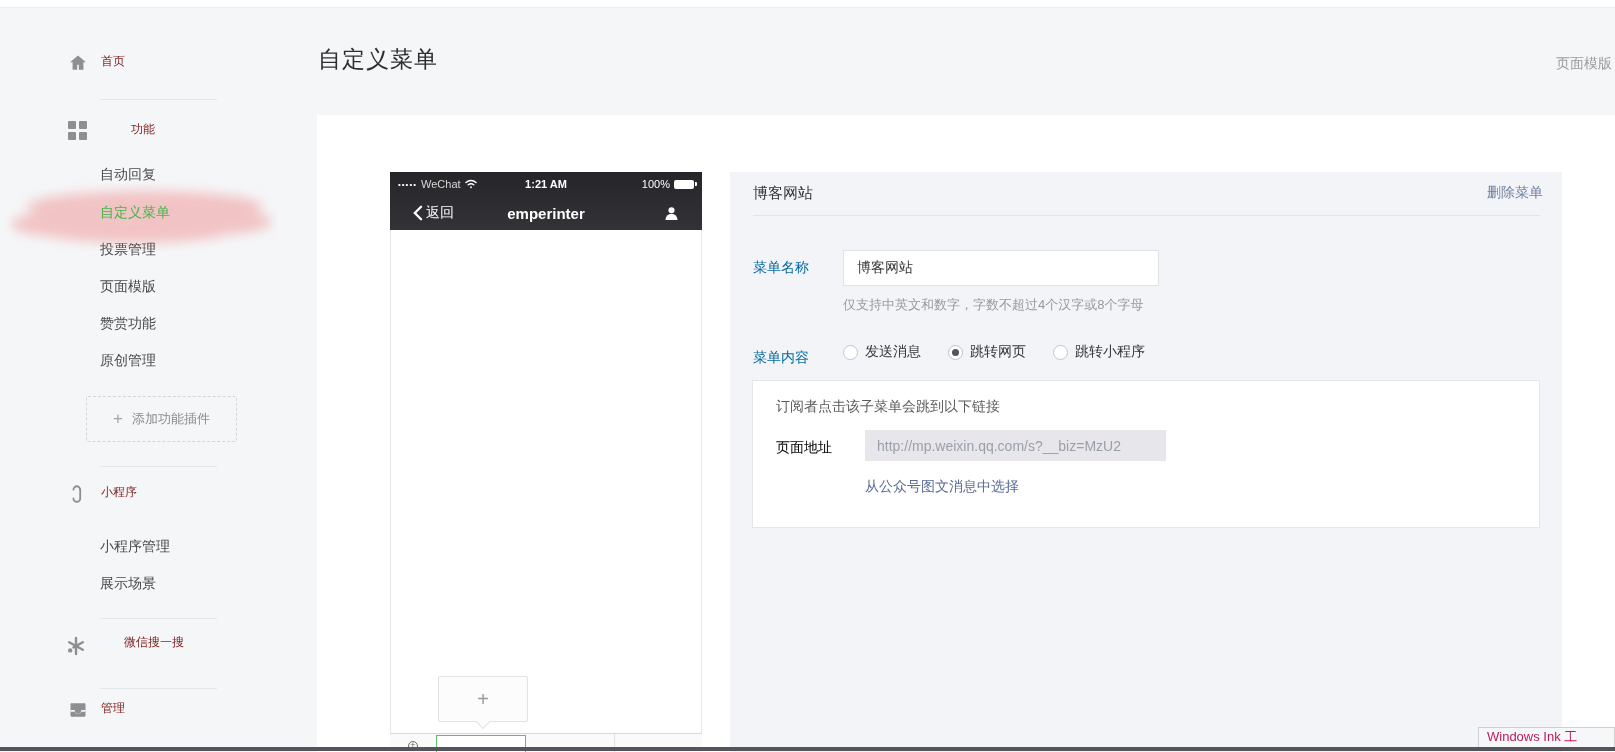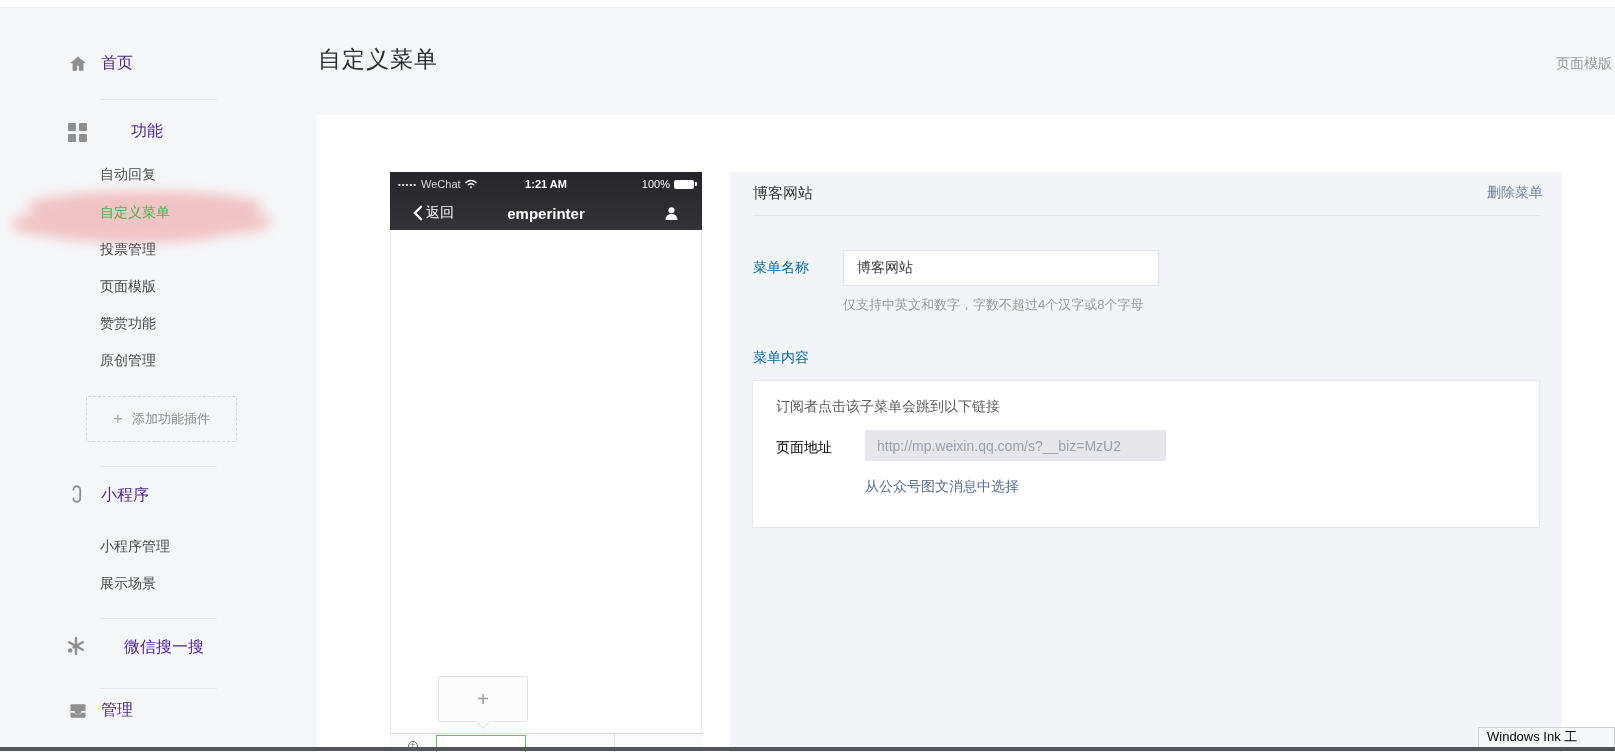--- a/index.html
+++ b/index.html
@@ -3,21 +3,21 @@
 <meta charset="utf-8">
 <style>
   * { margin:0; padding:0; box-sizing:border-box; }
   html,body { width:1615px; height:752px; overflow:hidden; }
   body { font-family:"Liberation Sans","DejaVu Sans",sans-serif; background:#fff; }
   .stage { position:relative; width:1615px; height:752px; background:#f5f6f8; overflow:hidden; }
   .abs { position:absolute; }
   .topstrip { left:0; top:0; width:100%; height:8px; background:#ffffff; border-bottom:1px solid #eceef1; }
 
   
-  .side-group { display:flex; align-items:flex-end; gap:13px; color:#4c1d95; font-size:16px; cursor:pointer; }
+  .side-group { display:flex; align-items:flex-start; gap:13px; color:#7f1d1d; font-size:12px; cursor:pointer; }
   .side-sub { font-size:14px; color:#4a4a4a; cursor:pointer; }
   .side-sub.active { color:#44b549; }
   .side-div { height:1px; background:#e5e6e8; width:117px; left:100px; }
   .icon-gray { color:#8f8f8f; }
   .grid-icon { display:grid; grid-template-columns:8px 8px; grid-template-rows:8px 8px; gap:3px; }
   .grid-icon span { background:#8f8f8f; border-radius:1px; }
   .dashed-btn { left:86px; top:396px; width:151px; height:46px; border:1px dashed #d5d5d5; border-radius:2px;
     display:flex; align-items:center; justify-content:center; gap:9px; color:#8c8c8c; font-size:13px; cursor:pointer; background:transparent;}
   .dashed-btn .plus { font-size:17px; color:#a5a5a5; }
   .scribble { left:5px; top:180px; pointer-events:none; }
@@ -71,21 +71,21 @@
   .radio.sel .rdot:after { content:""; position:absolute; left:3px; top:3px; width:7px; height:7px; border-radius:50%; background:#555; }
   .jump-box { position:absolute; left:22px; top:208px; width:788px; height:148px; background:#fff; border:1px solid #e4e6ea; }
   .jb-hint { position:absolute; left:23px; top:17px; font-size:14px; color:#5c5c5c; }
   .jb-label { position:absolute; left:23px; top:58px; font-size:14px; color:#000000; }
   .url-input { position:absolute; left:112px; top:49px; width:301px; height:31px; background:#e7e7eb; border:none;
     font-size:14px; color:#9aa0ab; padding:0 12px; outline:none; white-space:nowrap; overflow:hidden; text-overflow:clip; }
   .jb-pick { position:absolute; left:112px; top:97px; font-size:14px; color:#576b95; cursor:pointer; }
 
   
   .ink-tip { left:1478px; top:727px; width:137px; height:21px; background:#f6f7f9; border:1px solid #d0d0d0;
-    font-size:13px; color:#000000; padding:0 0 0 8px; white-space:nowrap; overflow:hidden; }
+    font-size:13px; color:#be185d; padding:0 0 0 8px; white-space:nowrap; overflow:hidden; }
   .taskbar-line { left:0; top:747px; width:100%; height:4px; background:#54555a; }
   svg { display:block; }
 </style>
 </head>
 <body>
 
 <div class="stage">
 
   <div class="abs topstrip"></div>
 
@@ -239,20 +239,34 @@
     <div class="abs panel">
       <div class="panel-head">博客网站</div>
       <div class="panel-del">删除菜单</div>
       <div class="panel-div"></div>
 
       <div class="abs fld-label" style="left:23px; top:87px;">菜单名称</div>
       <input class="name-input" type="text" value="博客网站" style="">
       <div class="fld-hint">仅支持中英文和数字，字数不超过4个汉字或8个字母</div>
 
       <div class="abs fld-label" style="left:23px; top:177px;">菜单内容</div>
+      <div class="radios">
+        <span class="radio">
+          <span class="rdot"></span>
+          <span>发送消息</span>
+        </span>
+        <span class="radio sel">
+          <span class="rdot"></span>
+          <span>跳转网页</span>
+        </span>
+        <span class="radio">
+          <span class="rdot"></span>
+          <span>跳转小程序</span>
+        </span>
+      </div>
 
       <div class="jump-box">
         <div class="jb-hint">订阅者点击该子菜单会跳到以下链接</div>
         <div class="jb-label">页面地址</div>
         <input class="url-input" type="text" value="http://mp.weixin.qq.com/s?__biz=MzU2" style="">
         <div class="jb-pick">从公众号图文消息中选择</div>
       </div>
     </div>
   </div>
 

